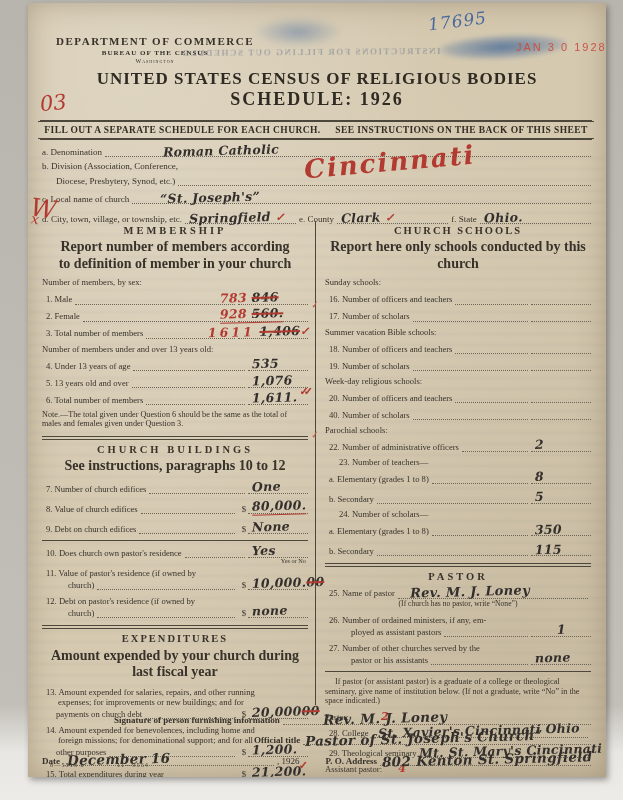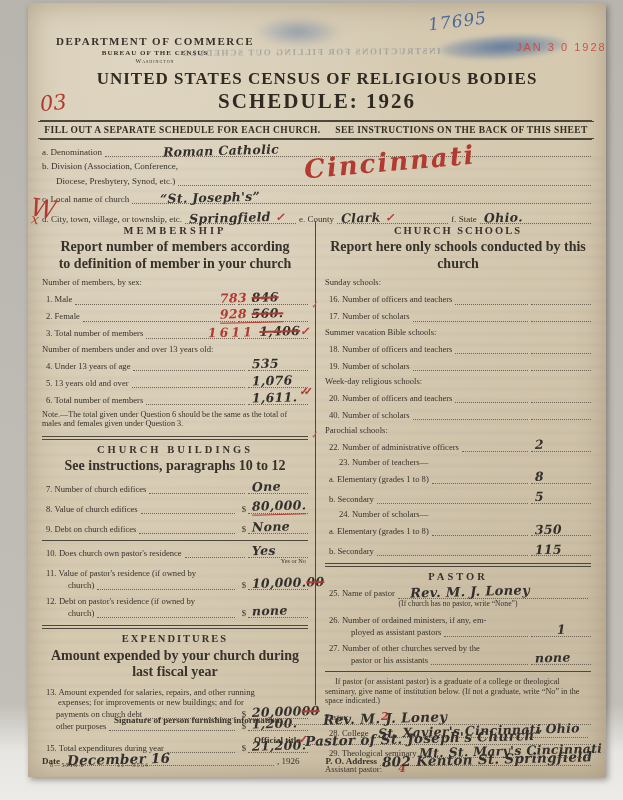--- a/index.html
+++ b/index.html
@@ -35,21 +35,21 @@
     background:radial-gradient(ellipse, rgba(56,96,150,.75), rgba(56,96,150,.25) 60%, transparent 75%);
     filter:blur(2px);transform:rotate(-3deg);}
   .smudge2{position:absolute;left:225px;top:14px;width:90px;height:30px;border-radius:50%;
     background:radial-gradient(ellipse, rgba(60,100,155,.45), transparent 70%);filter:blur(3px);}
   .datestamp{position:absolute;left:488px;top:38px;font-family:"Liberation Sans",sans-serif;
     font-size:11px;font-weight:normal;color:#cb4a3e;letter-spacing:2px;opacity:.92;
     filter:blur(.3px);white-space:nowrap;}
   .main-title{position:absolute;left:0;top:66px;width:100%;text-align:center;
     font-size:17px;font-weight:bold;letter-spacing:1px;color:#2f2a22;}
   .schedule{position:absolute;left:0;top:86px;width:100%;text-align:center;
-    font-size:21px;font-weight:bold;letter-spacing:2px;color:#2f2a22;}
+    font-size:18px;font-weight:bold;letter-spacing:2px;color:#2f2a22;}
   .code03{position:absolute;left:12px;top:88px;font-family:"DejaVu Serif",serif;font-style:italic;
     font-size:21px;color:#b23a30;transform:rotate(-6deg);}
   .banner{position:absolute;left:10px;top:118px;width:556px;text-align:center;
     border-top:1px solid #4d463a;border-bottom:1px solid #4d463a;padding:3px 0;
     box-shadow:0 -3px 0 -2px #4d463a, 0 3px 0 -2px #4d463a;
     font-size:9.5px;font-weight:bold;letter-spacing:.4px;color:#332d24;}
   .banner span{margin:0 6px;}
   
   .fields{position:absolute;left:14px;top:136px;width:552px;font-size:9px;}
   .frow{display:flex;align-items:flex-end;margin-top:7px;}
@@ -279,20 +279,21 @@
 
       <div class="qm-label" style="width:200px">13. Amount expended for salaries, repairs, and other running expenses; for improvements or new buildings; and for</div>
       <div class="qm-tail">
         <span class="lbl indent1">payments on church debt</span>
         <span class="dots"></span>
         <span class="doll">$</span>
         <span class="ans w60">
           <span class="hand onln"><span>20,000</span><span class="struck">00</span></span>
         </span>
       </div>
+      <div class="qm-label" style="width:200px">14. Amount expended for benevolences, including home and foreign missions; for denominational support; and for all</div>
       <div class="qm-tail">
         <span class="lbl indent1">other purposes</span>
         <span class="dots"></span>
         <span class="doll">$</span>
         <span class="ans w60">
           <span class="hand onln">1,200.</span>
         </span>
       </div>
       <div class="q" style="margin-top:11px">
         <span class="lbl">15. Total expenditures during year</span>

